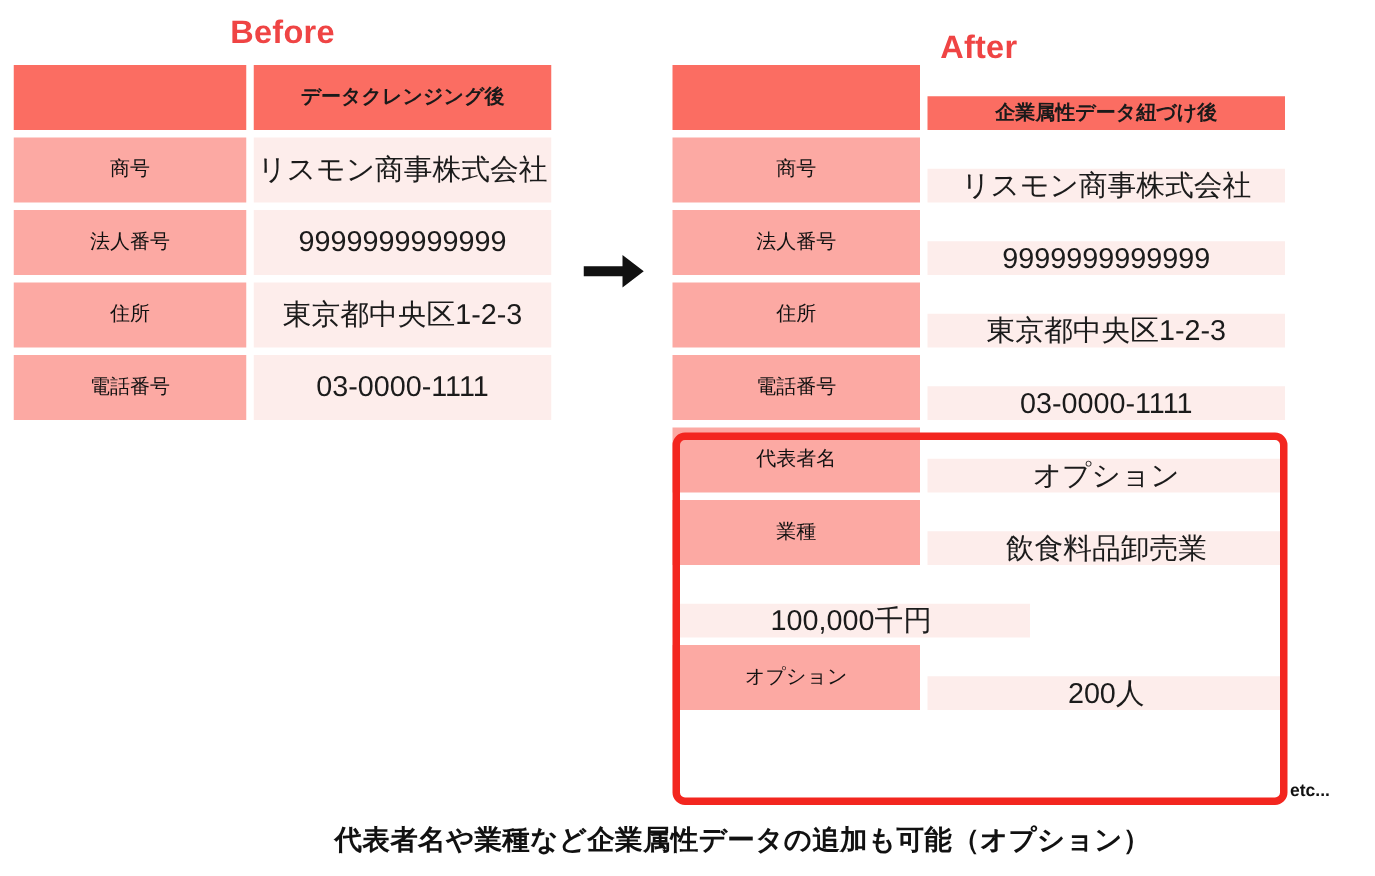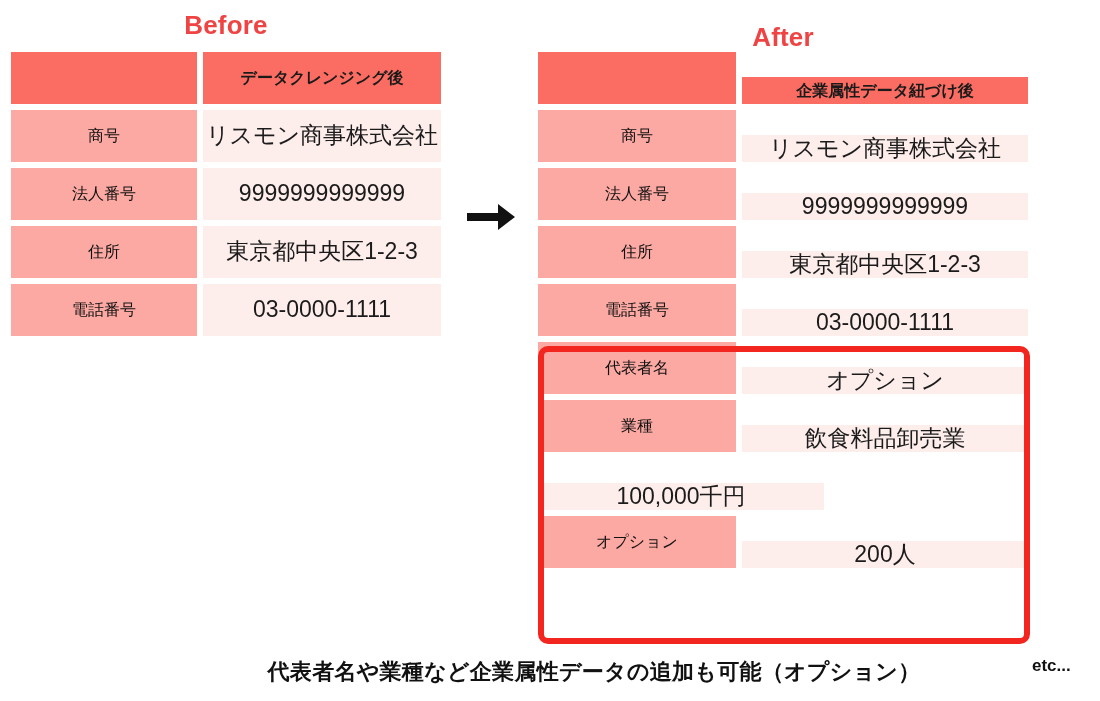--- a/index.html
+++ b/index.html
@@ -112,22 +112,22 @@
     border: 6px solid #f3261f;
     border-radius: 10px;
     box-sizing: border-box;
     pointer-events: none;
   }
 
   
   #etc-label {
     position: absolute;
     left: 1032px;
-    top: 656px;
-    font-size: 17px;
+    top: 624px;
+    font-size: 14px;
     font-weight: bold;
     color: #111111;
     white-space: nowrap;
   }
 
   
   #caption {
     position: absolute;
     left: 0px;
     top: 657px;

